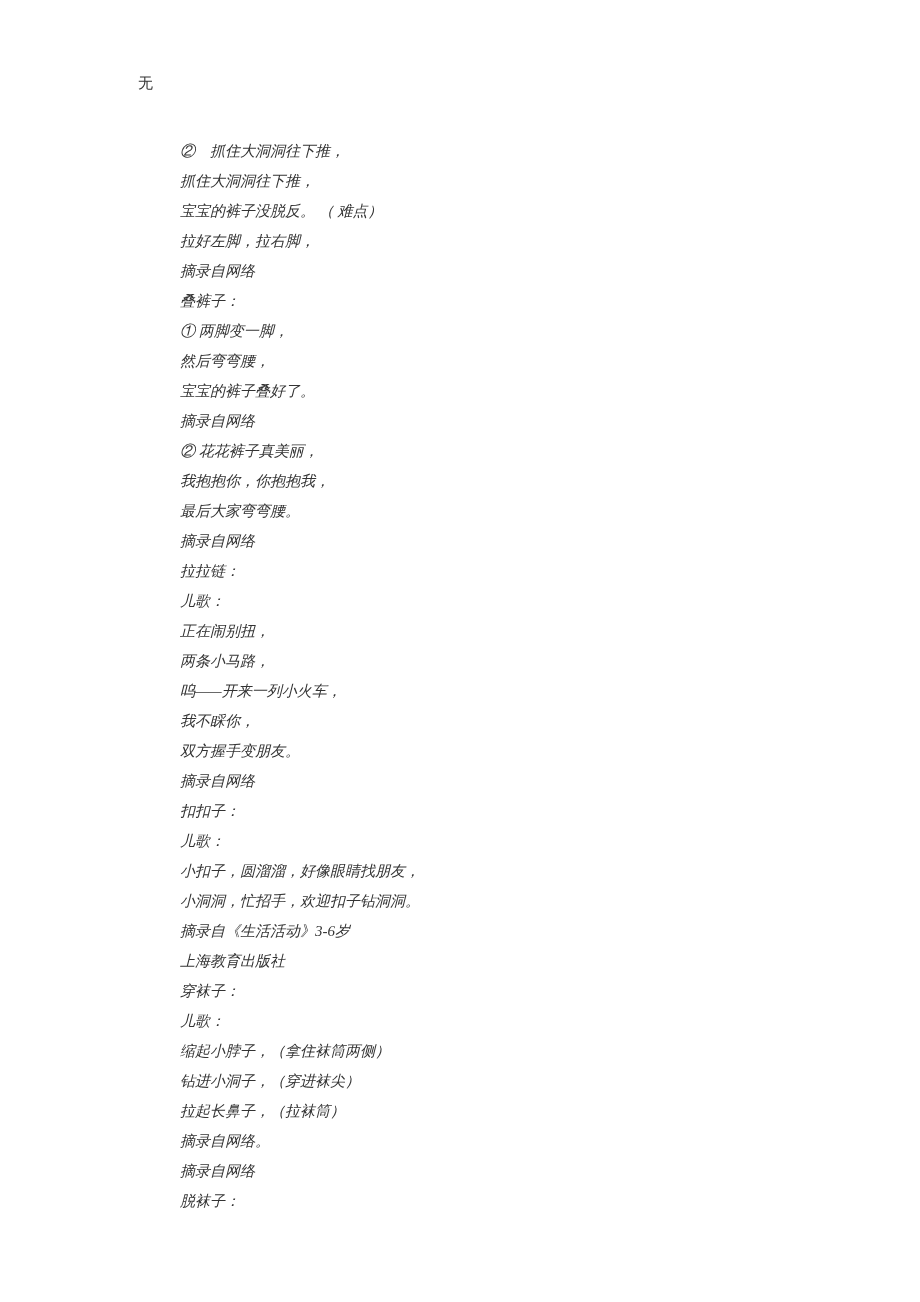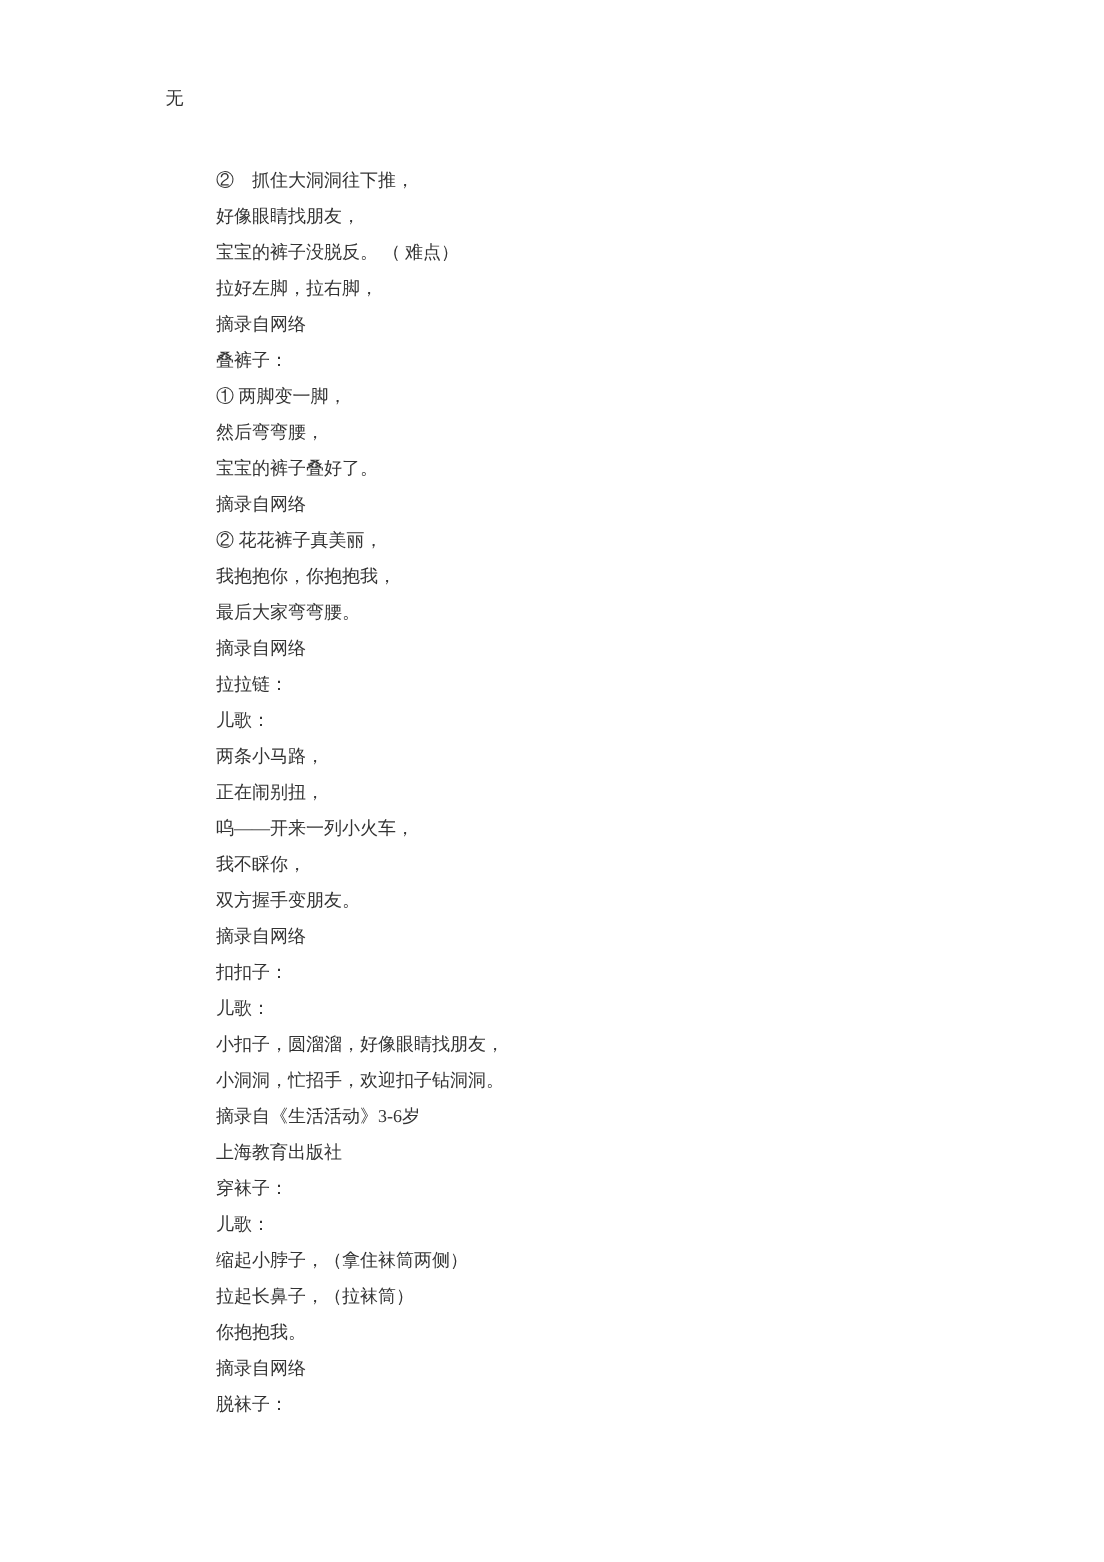--- a/index.html
+++ b/index.html
@@ -16,61 +16,63 @@
       color: #333333;
       padding-top: 68px;
       padding-left: 138px;
       line-height: 2.0;
     }
     .header {
       margin-bottom: 38px;
     }
     .content {
       padding-left: 42px;
+      font-style: italic;
     }
     .line {
       display: block;
     }
   </style>
 </head>
 <body>
 
 <div class="header">
   <span>无</span>
 </div>
 
 <div class="content">
   <span class="line">②　抓住大洞洞往下推，</span>
-  <span class="line">好像眼睛找朋友，</span>
+  <span class="line">抓住大洞洞往下推，</span>
   <span class="line">宝宝的裤子没脱反。  （ 难点）</span>
   <span class="line">拉好左脚，拉右脚，</span>
   <span class="line">摘录自网络</span>
   <span class="line">叠裤子：</span>
   <span class="line">① 两脚变一脚，</span>
   <span class="line">然后弯弯腰，</span>
   <span class="line">宝宝的裤子叠好了。</span>
   <span class="line">摘录自网络</span>
   <span class="line">② 花花裤子真美丽，</span>
   <span class="line">我抱抱你，你抱抱我，</span>
   <span class="line">最后大家弯弯腰。</span>
   <span class="line">摘录自网络</span>
   <span class="line">拉拉链：</span>
   <span class="line">儿歌：</span>
+  <span class="line">正在闹别扭，</span>
   <span class="line">两条小马路，</span>
-  <span class="line">正在闹别扭，</span>
   <span class="line">呜——开来一列小火车，</span>
   <span class="line">我不睬你，</span>
   <span class="line">双方握手变朋友。</span>
   <span class="line">摘录自网络</span>
   <span class="line">扣扣子：</span>
   <span class="line">儿歌：</span>
   <span class="line">小扣子，圆溜溜，好像眼睛找朋友，</span>
   <span class="line">小洞洞，忙招手，欢迎扣子钻洞洞。</span>
   <span class="line">摘录自《生活活动》3-6岁</span>
   <span class="line">上海教育出版社</span>
   <span class="line">穿袜子：</span>
   <span class="line">儿歌：</span>
   <span class="line">缩起小脖子，（拿住袜筒两侧）</span>
+  <span class="line">钻进小洞子，（穿进袜尖）</span>
   <span class="line">拉起长鼻子，（拉袜筒）</span>
-  <span class="line">你抱抱我。</span>
+  <span class="line">摘录自网络。</span>
   <span class="line">摘录自网络</span>
   <span class="line">脱袜子：</span>
 </div>
 
 </body></html>

